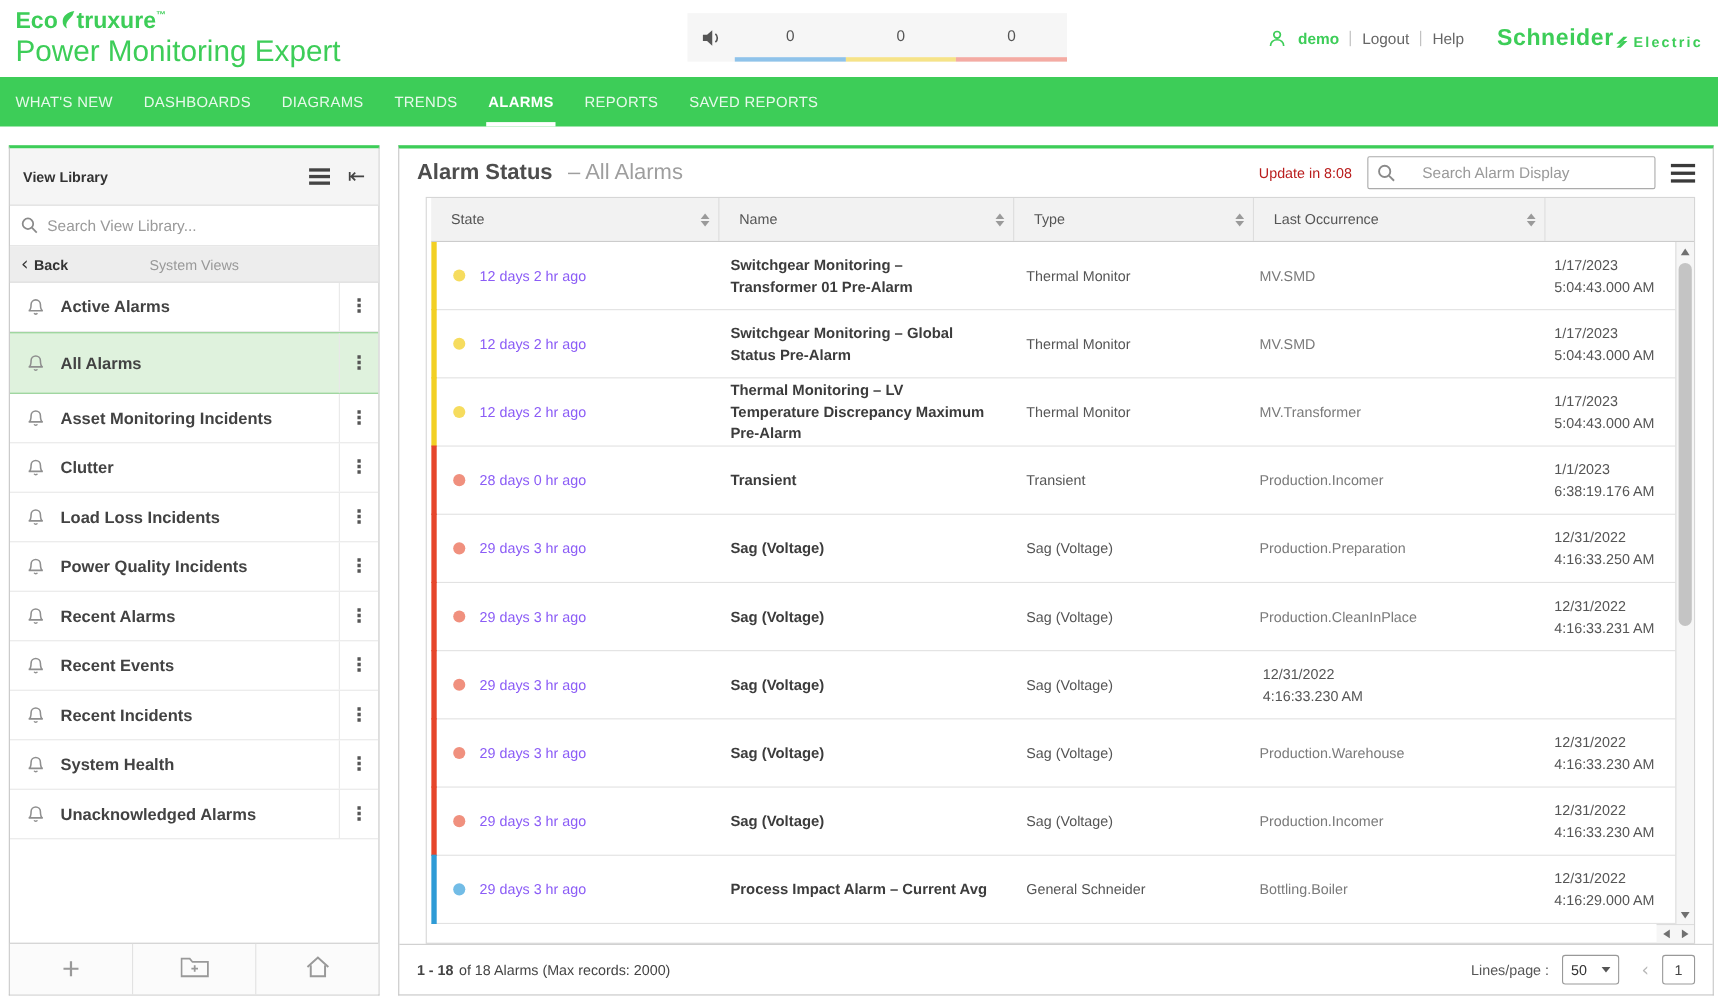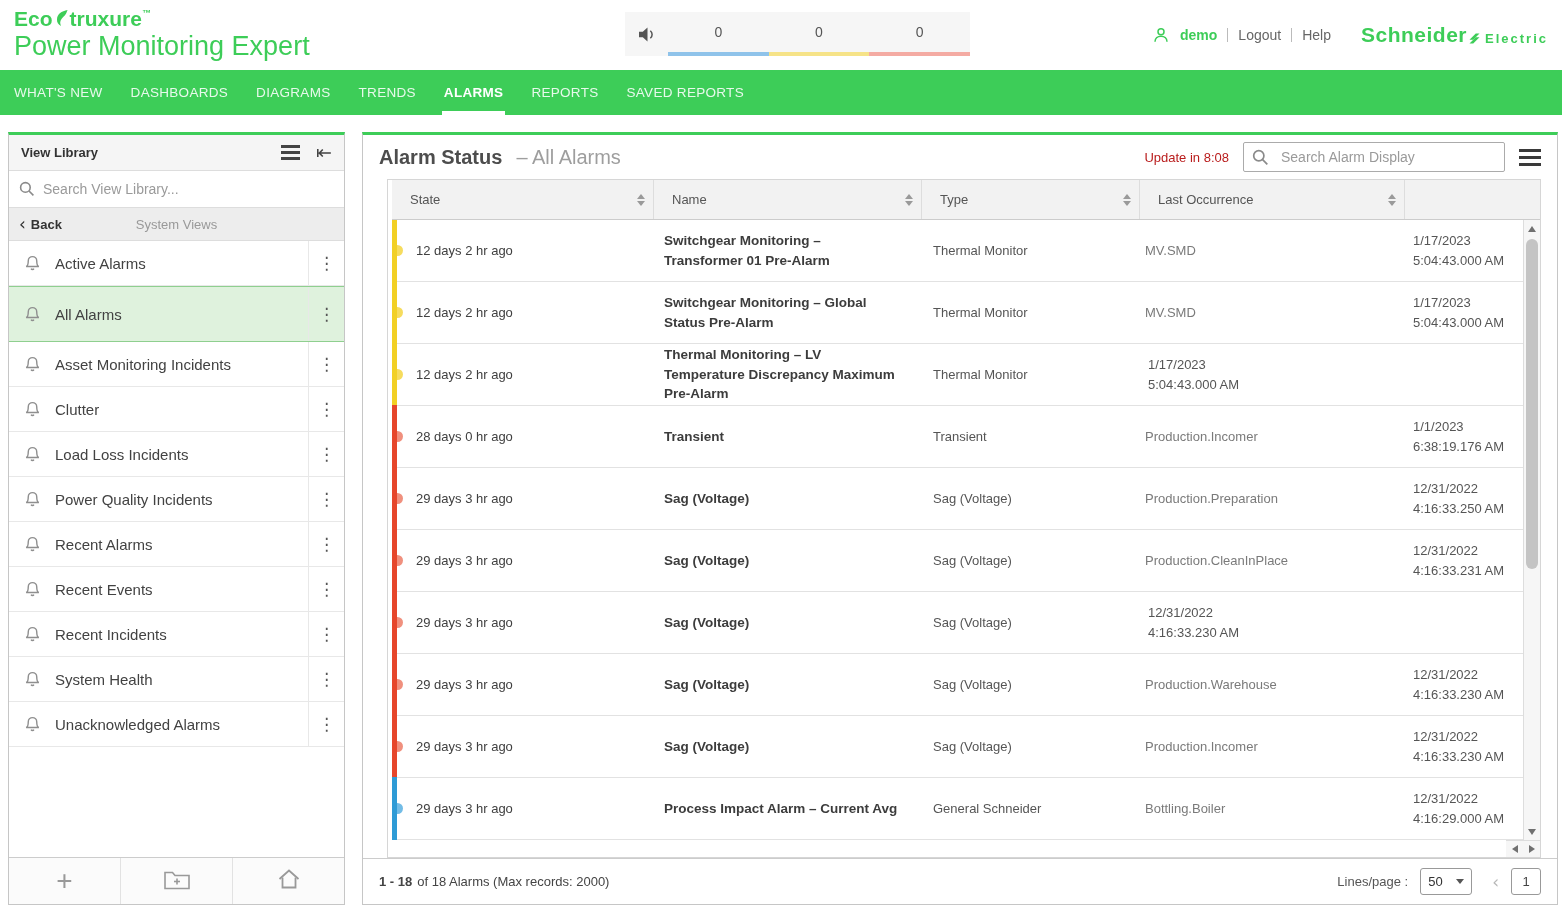--- a/index.html
+++ b/index.html
@@ -35,74 +35,74 @@
   .nav-item { display: flex; align-items: center; padding: 0 14px; color: rgba(255,255,255,0.88); font-size: 13.5px; letter-spacing: 0.3px; position: relative; cursor: pointer; }
   .nav-item.active { color: #fff; font-weight: bold; }
   .nav-item.active::after { content: ''; position: absolute; left: 12px; right: 12px; bottom: 0; height: 4px; background: #fff; }
 
   
   .content { display: flex; margin: 17px 4px 0 8px; gap: 17px; height: 773px; }
   .panel { border: 1px solid #C6C6C6; border-top: 3px solid var(--brand-green); background: #fff; display: flex; flex-direction: column; }
 
   
   .sidebar { width: 337px; }
-  .vl-header { height: 36px; background: #F5F5F5; border-bottom: 1px solid #DDD; display: flex; align-items: center; padding: 0 12px; }
+  .vl-header { height: 52px; background: #F5F5F5; border-bottom: 1px solid #DDD; display: flex; align-items: center; padding: 0 12px; }
   .vl-title { font-weight: bold; font-size: 13px; color: #333; }
   .vl-icons { margin-left: auto; display: flex; align-items: center; gap: 16px; }
   .bars { display: flex; flex-direction: column; gap: 3px; cursor: pointer; }
   .bars i { display: block; width: 19px; height: 3px; background: #444; }
   .collapse { font-size: 19px; color: #444; cursor: pointer; line-height: 1; }
   .vl-search { height: 37px; border-bottom: 1px solid #DDD; display: flex; align-items: center; padding: 0 10px; gap: 8px; }
   .mag { color: #8A8A8A; display: inline-flex; }
   .vl-search input { border: none; outline: none; flex: 1; font-size: 14px; color: #333; font-family: inherit; }
   .vl-search input::placeholder, .alarm-search input::placeholder { color: #9A9A9A; }
   .vl-back { height: 33px; background: #EDEDED; border-bottom: 1px solid #DDD; display: flex; align-items: center; padding: 0 10px; position: relative; }
   .back-btn { display: flex; align-items: center; gap: 5px; cursor: pointer; z-index: 1; }
   .back-chevron { font-size: 17px; color: #333; line-height: 1; }
   .back-label { font-size: 13px; font-weight: bold; color: #333; }
   .section-label { position: absolute; left: 0; right: 0; text-align: center; font-size: 13px; color: #999; }
-  .vl-list { flex: 1; overflow: hidden; }
+  .vl-list { flex: 1; overflow: hidden; font-weight: bold; }
   .vl-item { height: 45px; border-bottom: 1px solid #E8E8E8; display: flex; align-items: center; cursor: pointer; }
   .vl-item .bell { width: 46px; display: flex; justify-content: center; color: #8F8F8F; }
   .vl-label { flex: 1; font-size: 15px; color: #424242; }
   .kebab { width: 36px; align-self: stretch; display: flex; align-items: center; justify-content: center; border-left: 1px solid #E8E8E8; color: #555; font-size: 17px; cursor: pointer; font-family: "DejaVu Sans", sans-serif; }
   .vl-item.selected { background: var(--selected-green-bg); border-top: 1px solid #8FCF8F; border-bottom: 1px solid #8FCF8F; height: 56px; }
   .vl-toolbar { height: 47px; border-top: 1px solid #CCC; background: #FBFBFB; display: flex; }
   .vl-tool { flex: 1; display: flex; align-items: center; justify-content: center; border-right: 1px solid #E2E2E2; color: #999; cursor: pointer; }
   .vl-tool:last-child { border-right: none; }
   .plus-glyph { font-size: 28px; font-weight: 300; color: #999; line-height: 1; }
 
   
   .main-panel { flex: 1; }
   .main-header { height: 44px; display: flex; align-items: center; padding: 0 16px; gap: 14px; }
   .page-title { font-size: 20px; font-weight: bold; color: #4D4D4D; }
   .page-subtitle { font-size: 20px; color: #9E9E9E; }
   .update-text { margin-left: auto; font-size: 13px; color: #b91c1c; }
-  .alarm-search { width: 262px; height: 30px; border: 1px solid #ABABAB; border-radius: 2px; display: flex; align-items: center; padding: 2px 8px; gap: 12px; background: #fff; }
+  .alarm-search { width: 262px; height: 30px; border: 1px solid #ABABAB; border-radius: 2px; display: flex; align-items: center; padding: 2px 8px; gap: 24px; background: #fff; }
   .alarm-search input { border: none; outline: none; flex: 1; font-size: 14px; color: #333; font-family: inherit; }
   .panel-menu .bars i { width: 22px; height: 3px; background: #3A3A3A; }
   .panel-menu .bars { gap: 4px; }
 
   .table-wrap { margin: 0 16px 0 24px; border: 1px solid #D6D6D6; flex: 1; display: flex; flex-direction: column; overflow: hidden; align-items: flex-end; }
   .thead { display: grid; grid-template-columns: 262px 268px 218px 265px 135px 1fr; background: #F2F2F2; border-bottom: 1px solid #CCC; height: 40px; }
   .th { display: flex; align-items: center; padding-left: 18px; font-size: 13px; color: #555; border-right: 1px solid #DDD; position: relative; cursor: pointer; }
   .th.sliver { padding: 0; border-right: none; cursor: default; }
   .sort { position: absolute; right: 8px; display: flex; flex-direction: column; }
   .sort i { display: block; width: 0; height: 0; border-left: 4px solid transparent; border-right: 4px solid transparent; }
   .sort .up { border-bottom: 5px solid #9A9A9A; margin-bottom: 2px; }
   .sort .dn { border-top: 5px solid #9A9A9A; }
 
   .tbody { flex: 1; position: relative; overflow: hidden; }
   .tr { display: grid; grid-template-columns: 262px 268px 218px 265px 135px 1fr; height: 62px; border-bottom: 1px solid #E2E2E2; position: relative; cursor: pointer; }
   .sevbar { position: absolute; left: 0; top: -1px; bottom: -1px; width: 5px; }
   .tr.sev-yellow .sevbar { background: var(--yellow-bar); } .tr.sev-yellow .dot { background: var(--yellow-dot); }
   .tr.sev-red .sevbar { background: var(--red-bar); } .tr.sev-red .dot { background: var(--red-dot); }
   .tr.sev-blue .sevbar { background: var(--blue-bar); } .tr.sev-blue .dot { background: var(--blue-dot); }
   .td { display: flex; align-items: center; font-size: 13px; }
-  .td.state { gap: 13px; color: #404040; }
+  .td.state { padding-left: 20px; gap: 13px; color: #8b5cf6; }
   .dot { width: 11px; height: 11px; border-radius: 50%; flex: none; }
   .td.name { font-weight: bold; color: #3C3C3C; padding-left: 10px; padding-right: 20px; line-height: 1.45; font-size: 13.5px; }
   .td.type { color: #555; padding-left: 11px; }
   .td.source { color: #7A7A7A; padding-left: 5px; }
   .td.last { color: #555; padding-left: 8px; flex-direction: column; align-items: flex-start; justify-content: center; line-height: 1.5; }
 
   .vscroll { position: absolute; right: 0; top: 0; bottom: 0; width: 17px; background: #F6F6F6; border-left: 1px solid #DDD; display: flex; flex-direction: column; }
   .varrow { height: 17px; display: flex; align-items: center; justify-content: center; cursor: pointer; }
   .tri-up { width: 0; height: 0; border-left: 4px solid transparent; border-right: 4px solid transparent; border-bottom: 6px solid #707070; }
   .tri-dn { width: 0; height: 0; border-left: 4px solid transparent; border-right: 4px solid transparent; border-top: 6px solid #707070; }
@@ -446,20 +446,21 @@
             </div>
           </div>
           <div class="tr sev-yellow">
             <div class="td state">
               <span class="sevbar"></span>
               <span class="dot"></span>
               <span class="age">12 days 2 hr ago</span>
             </div>
             <div class="td name">Thermal Monitoring – LV Temperature Discrepancy Maximum Pre-Alarm</div>
             <div class="td type">Thermal Monitor</div>
+            <div class="td source">MV.Transformer</div>
             <div class="td last">
               <div class="date">1/17/2023</div>
               <div class="time">5:04:43.000 AM</div>
             </div>
           </div>
           <div class="tr sev-red">
             <div class="td state">
               <span class="sevbar"></span>
               <span class="dot"></span>
               <span class="age">28 days 0 hr ago</span>

